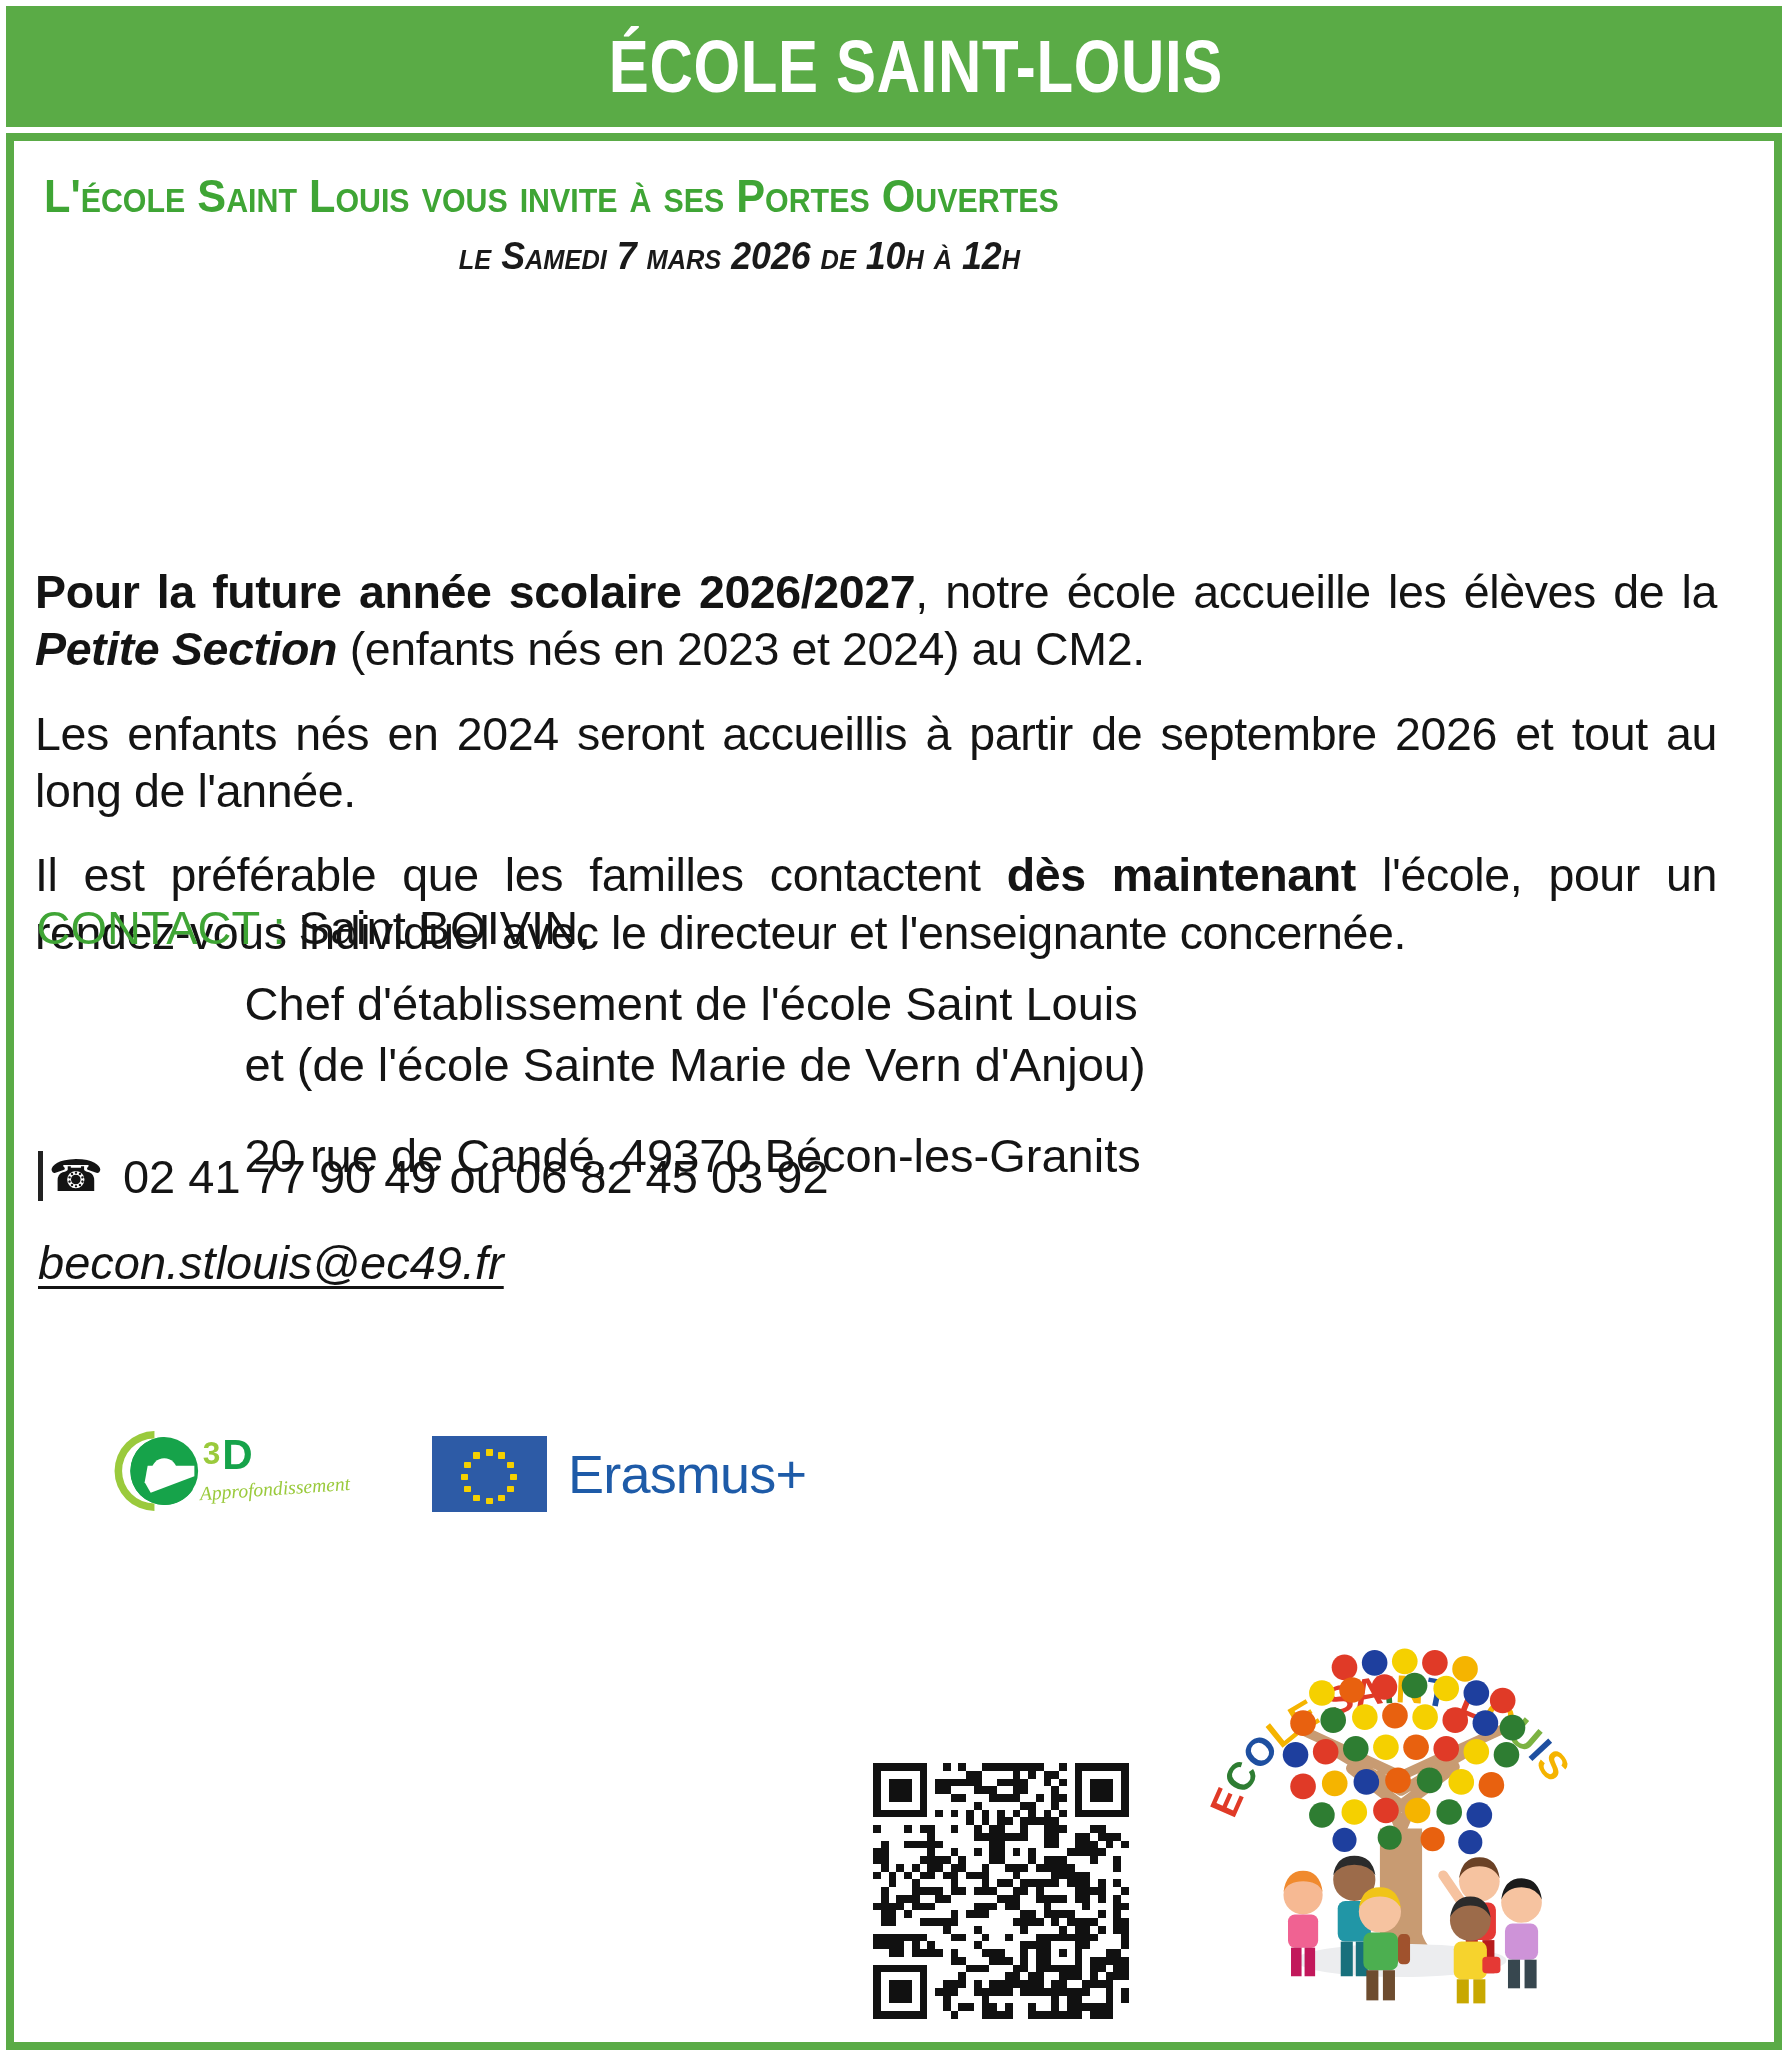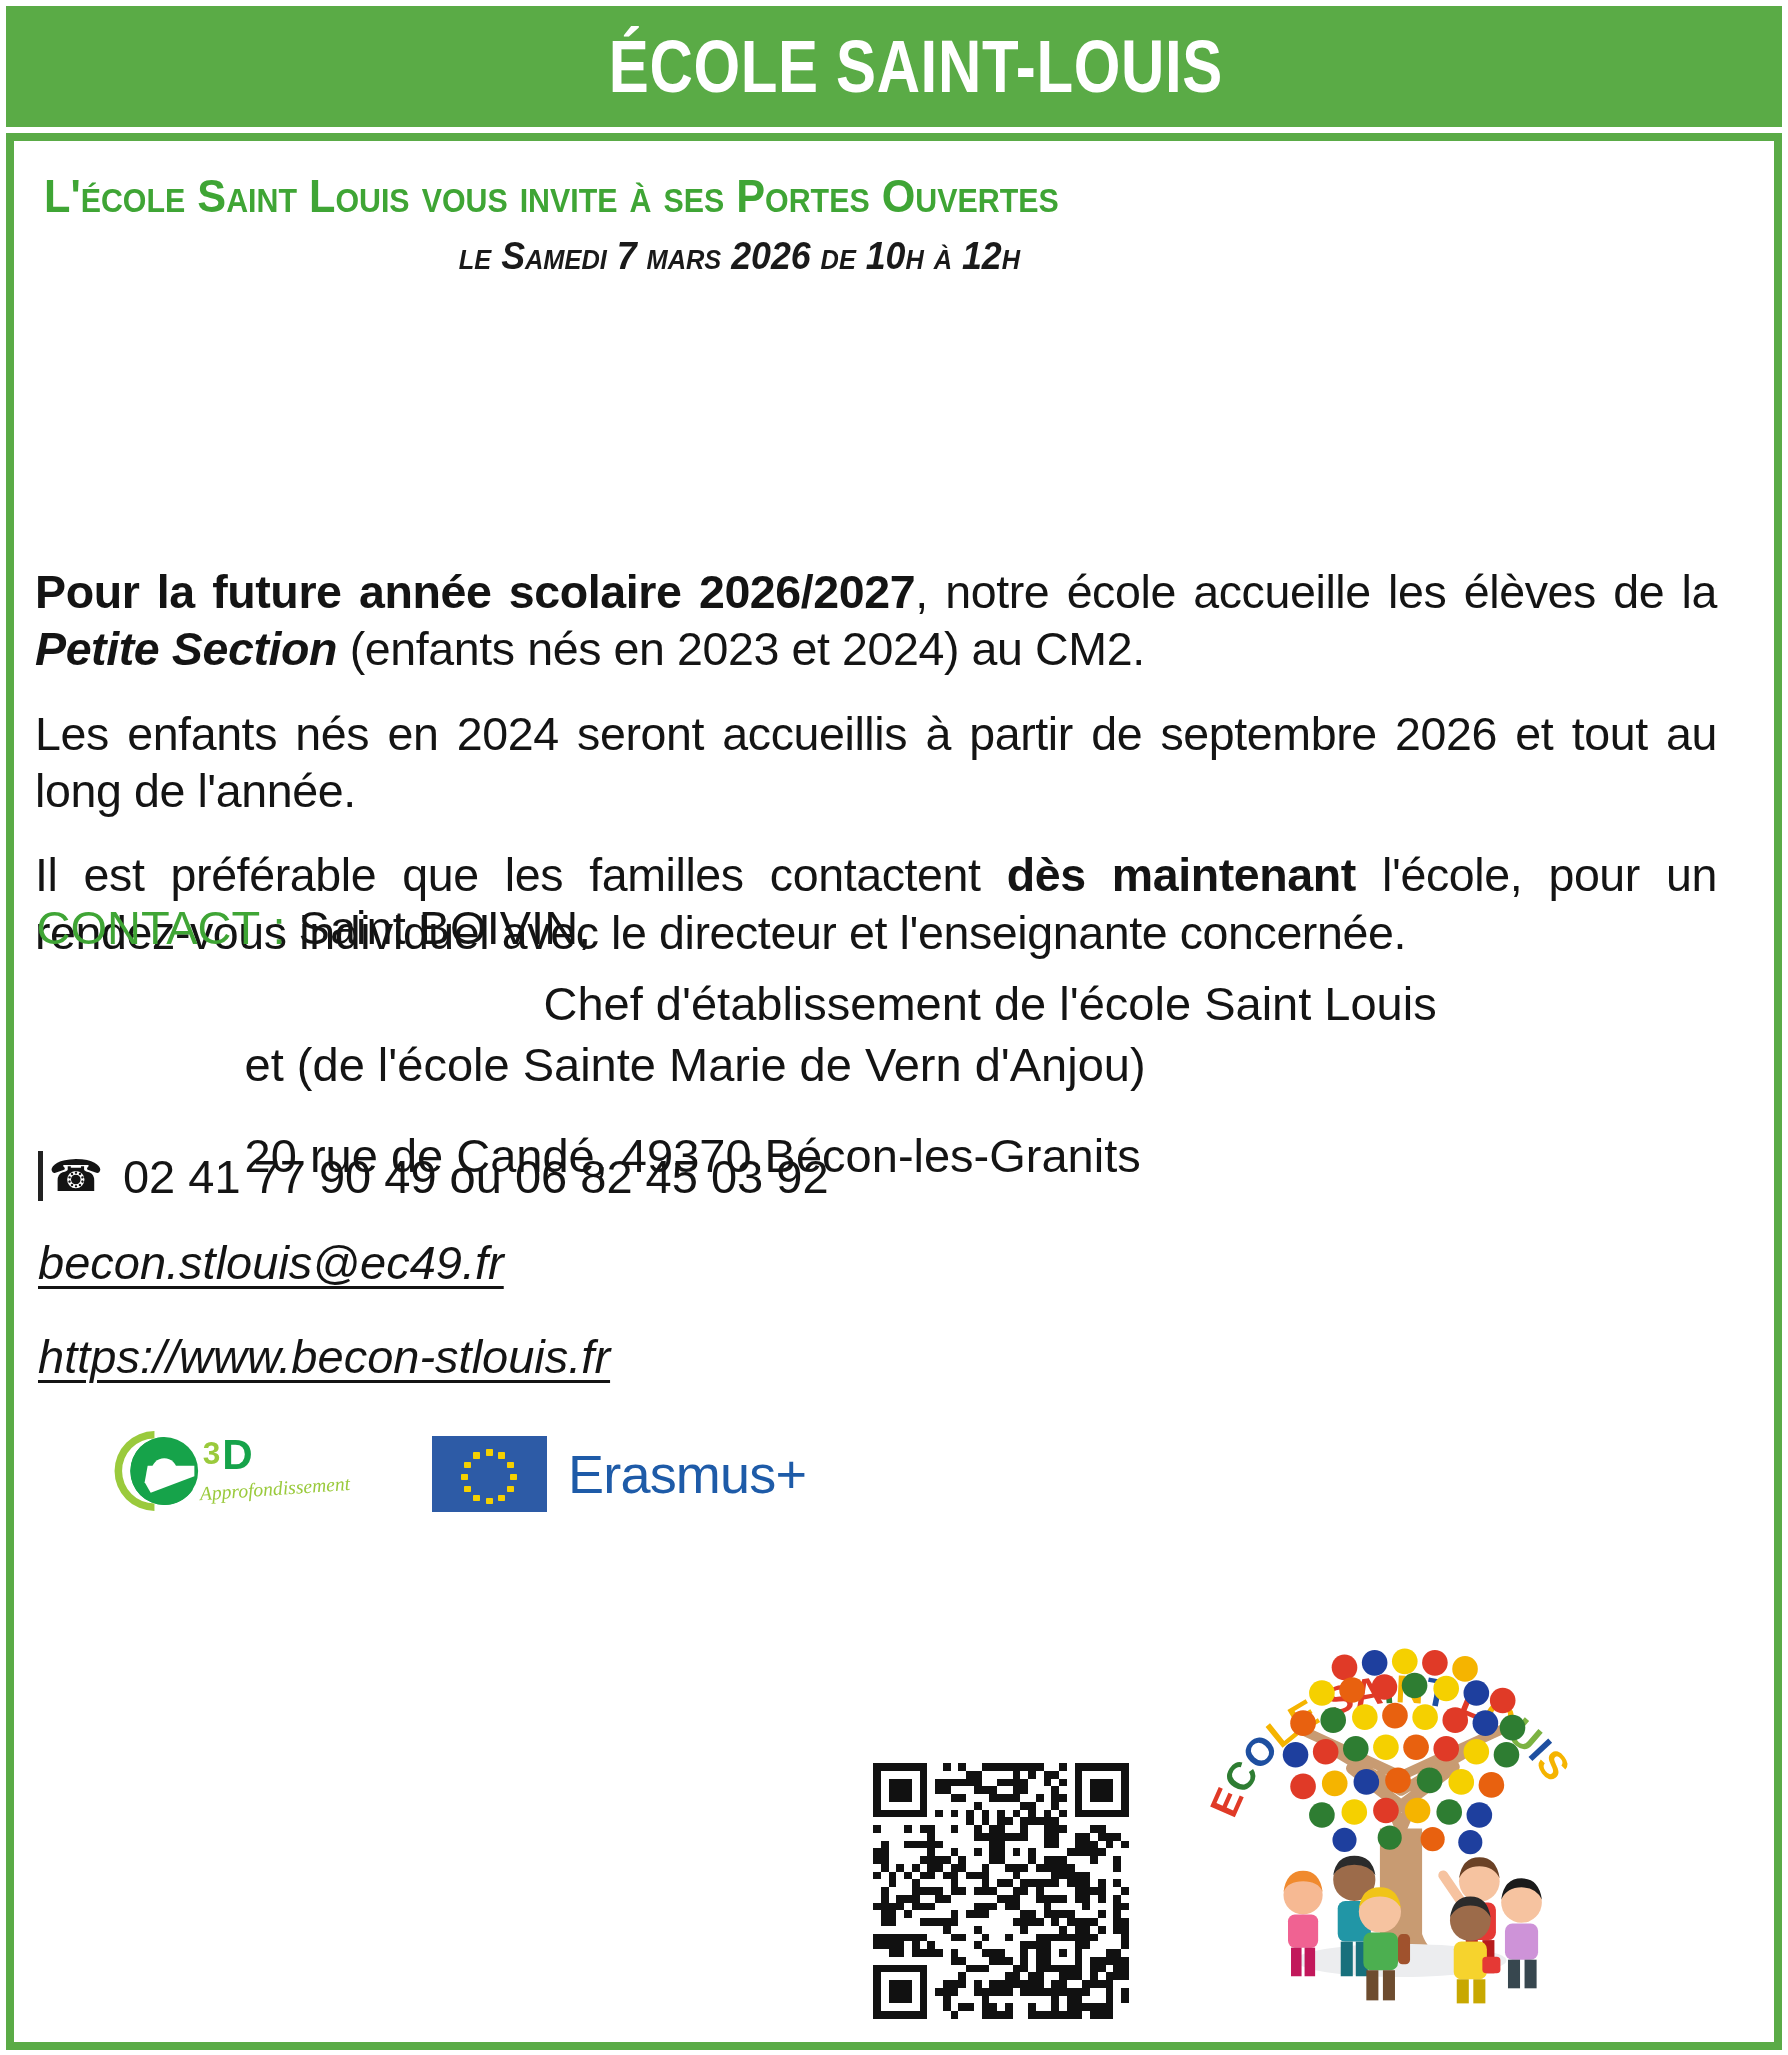--- a/index.html
+++ b/index.html
@@ -173,21 +173,21 @@
   }
   .contact-label {
     color: #3FA535;
   }
   .contact-indent {
     margin-left: 208px;
     font-size: 47px;
     line-height: 1.3;
     white-space: nowrap;
   }
-  .contact-indent.spaced { margin-top: 19.6px; text-align: center; }
+  .contact-indent.spaced { margin-top: 19.6px; }
   .contact-addr {
     margin-left: 208px;
     font-size: 47px;
     line-height: 1.3;
     margin-top: 30px;
     white-space: nowrap;
   }
 
   
   .phone-line {
@@ -342,21 +342,20 @@
       </div>
 
       <div class="phone-line">
         <span class="pipe"></span>
         <span class="phone-glyph">☎</span>
         <span>02 41 77 90 49 ou 06 82 45 03 92</span>
       </div>
 
       <div class="links">
         <a class="link" href="#">becon.stlouis@ec49.fr</a>
-        <a class="link" href="#">https://www.becon-stlouis.fr</a>
       </div>
 
       <div class="e3d-logo">
         <svg viewBox="0 0 340 130" width="256" height="98" aria-hidden="true">
           <path d="M14 65 A53 53 0 0 1 67 12 L67 22 A43 43 0 0 0 24 65 A43 43 0 0 0 67 108 L67 118 A53 53 0 0 1 14 65 Z" fill="#9ACA3C"></path>
           <path d="M80 20 A45 45 0 1 0 80 110 A45 45 0 0 0 118 90 L80 66 Z" fill="#16A34A"></path>
           <circle cx="80" cy="65" r="45" fill="#16A34A"></circle>
           <path d="M58 58 L120 58 L120 72 L62 94 L54 80 Z" fill="#ffffff"></path>
           <circle cx="80" cy="65" r="17" fill="#ffffff"></circle>
           <text x="131" y="56" font-family="Liberation Sans, sans-serif" font-size="42" font-weight="700" fill="#9ACA3C">3</text>

